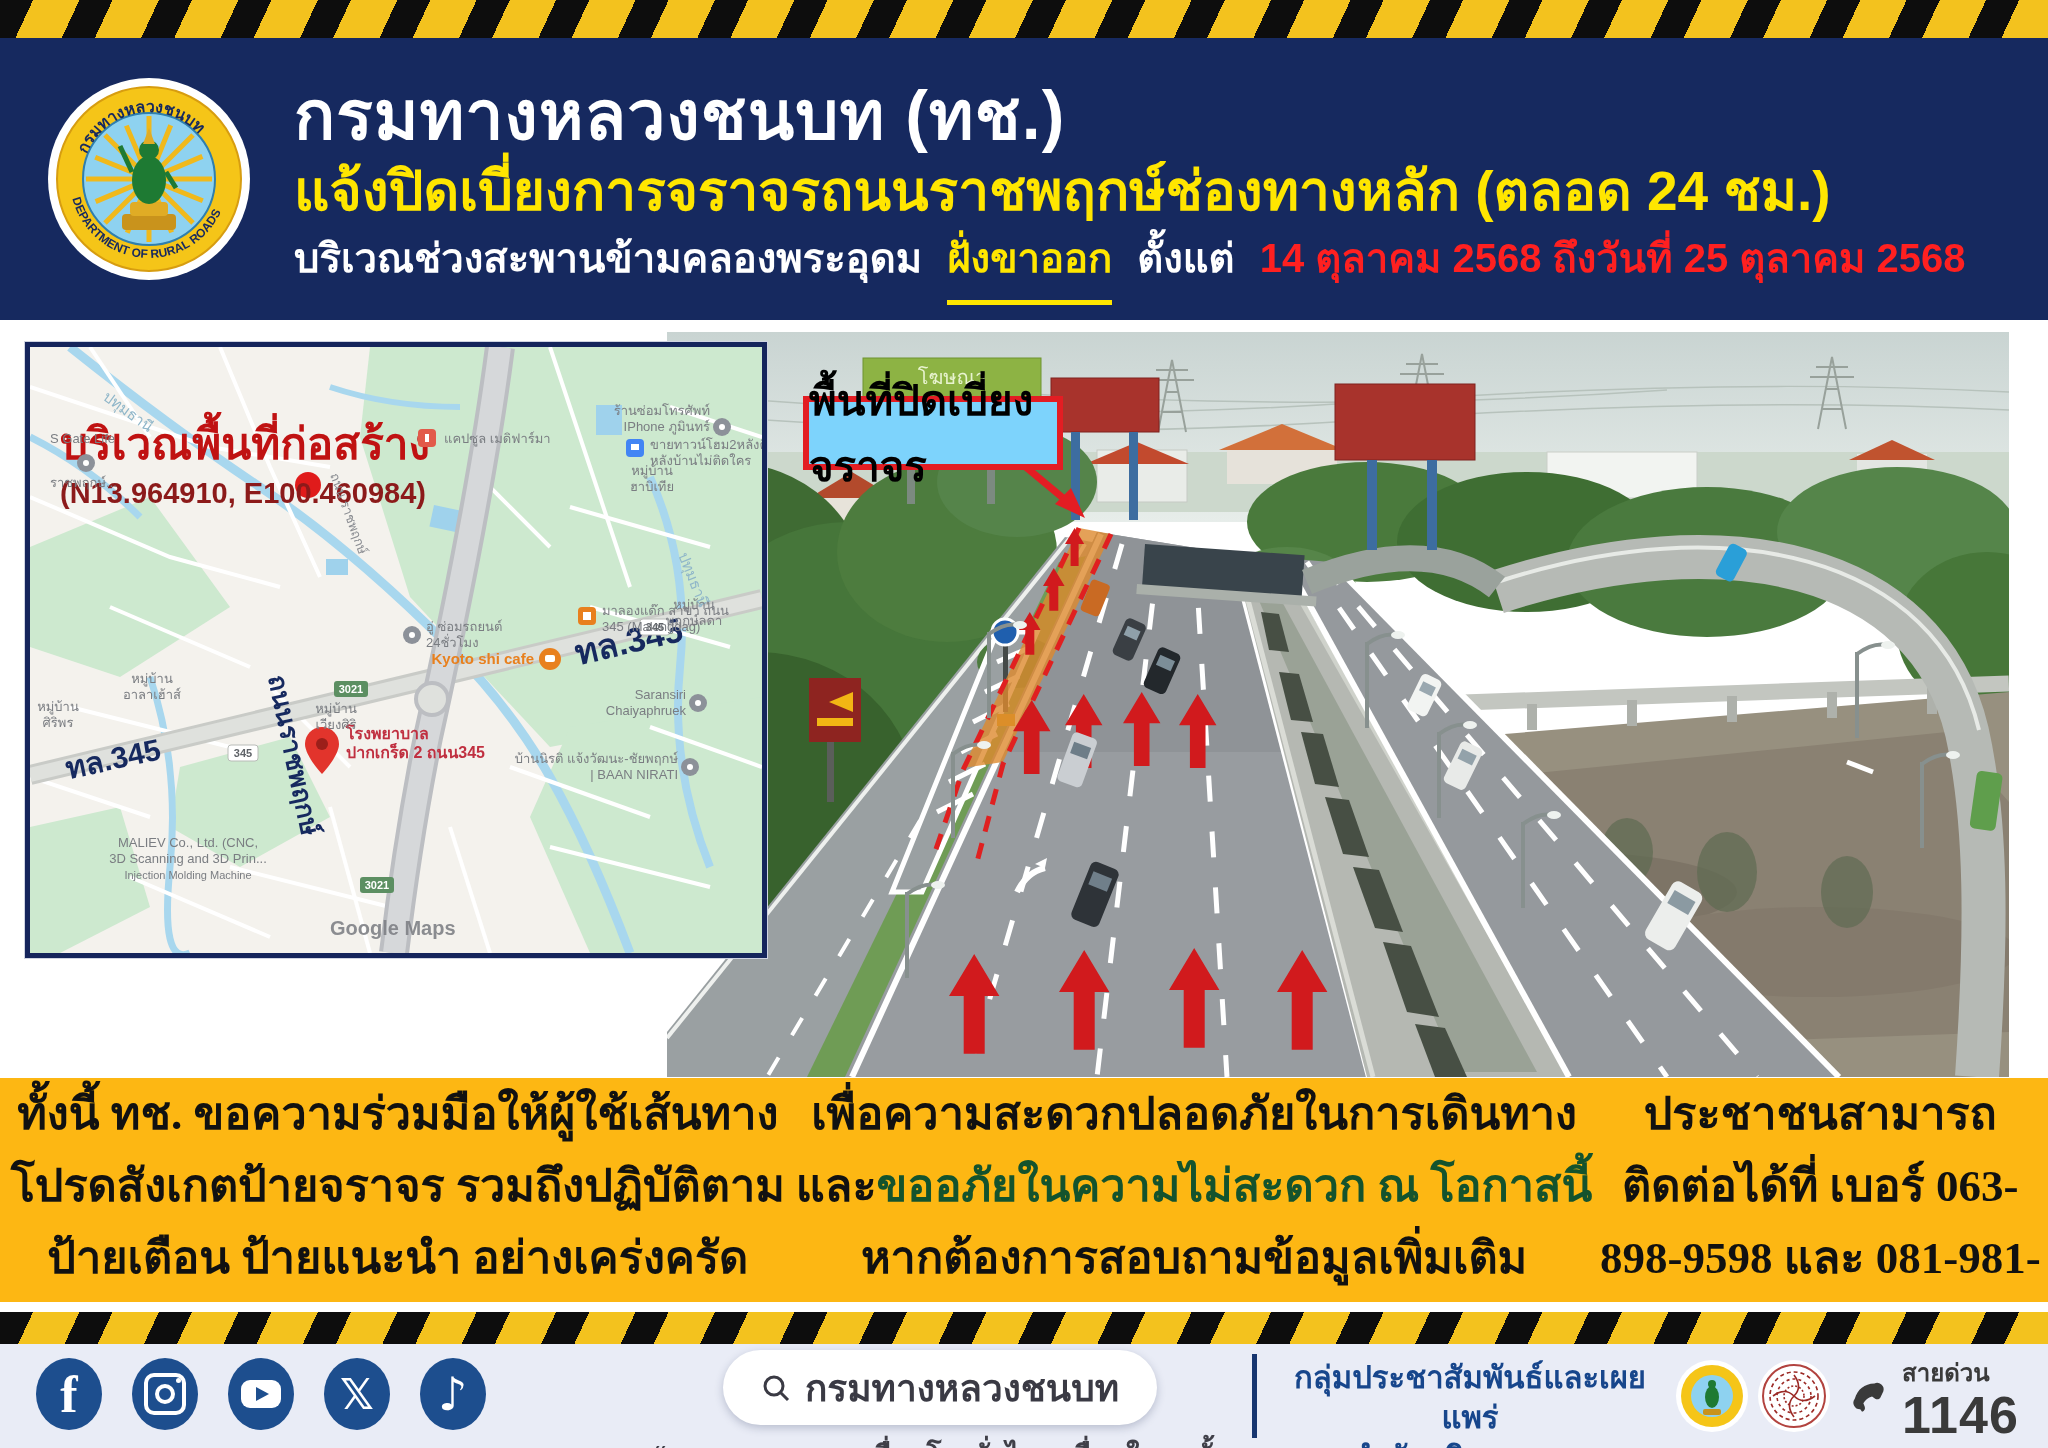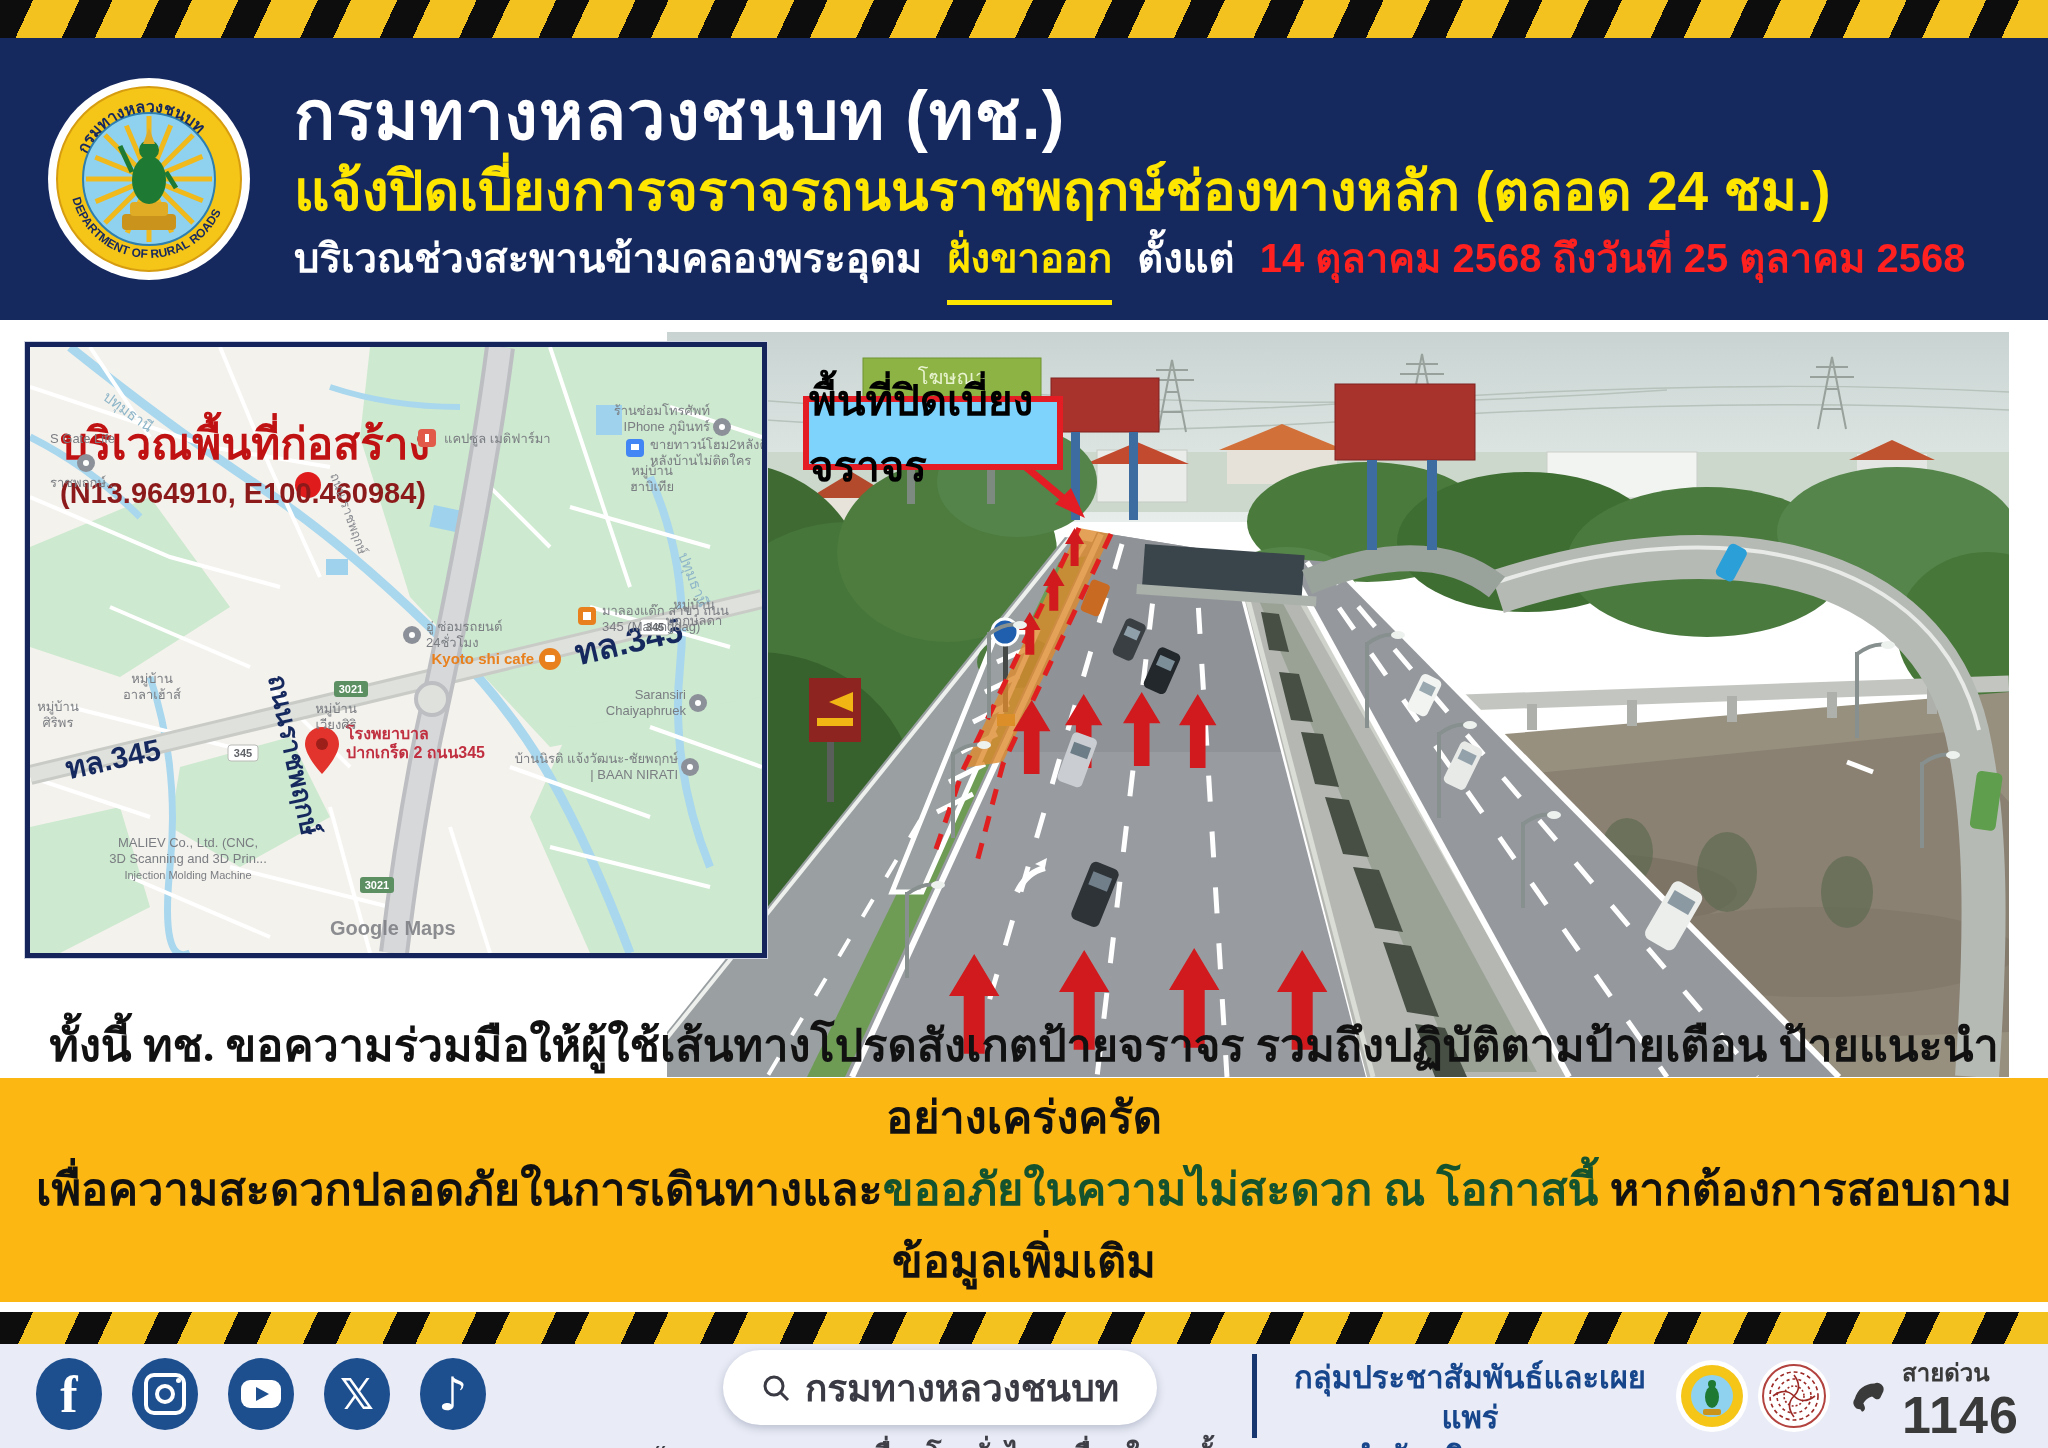--- a/index.html
+++ b/index.html
@@ -19,21 +19,21 @@
   .h3 .since{margin-right:14px;}
   .h3 .dates{color:#ff2020;}
   .content{position:absolute;top:320px;left:0;width:2048px;height:758px;background:#ffffff;}
   .photo-wrap{position:absolute;left:667px;top:12px;width:1342px;height:745px;}
   .map-wrap{position:absolute;left:25px;top:22px;width:732px;height:606px;border:5px solid #15255c;background:#f2f1ec;box-shadow:0 0 0 1px #cfd4e2;}
   .map-wrap svg{display:block;}
   .callout{position:absolute;left:803px;top:76px;width:248px;height:62px;background:#7dd3fc;border:6px solid #e31d23;
            display:flex;align-items:center;justify-content:center;color:#000;font-size:42px;font-weight:bold;z-index:5;}
   .notice{position:absolute;top:1078px;left:0;width:2048px;height:224px;background:#fdb713;
           font-family:"Liberation Serif","DejaVu Serif",serif;color:#111;font-weight:bold;
-          display:flex;flex-direction:column;justify-content:center;text-align:center;}
+          display:flex;flex-direction:row;justify-content:center;text-align:center;}
   .notice .nline{font-size:45px;line-height:72px;}
   .notice .red{color:#14532d;}
   .gapline{position:absolute;top:1302px;left:0;width:2048px;height:10px;background:#ffffff;}
   footer{position:absolute;top:1344px;left:0;width:2048px;height:104px;background:#e9ecf6;}
   .socials{position:absolute;left:36px;top:14px;display:flex;gap:30px;}
   .sc{width:66px;height:72px;border-radius:50%;background:#1d4e8e;color:#fff;display:flex;align-items:center;justify-content:center;}
   .sc.fb{font-family:"Liberation Serif",serif;font-size:52px;font-weight:bold;}
   .sc.x{font-size:42px;font-weight:bold;}
   .sc.tk{font-size:46px;font-weight:bold;font-family:"DejaVu Sans",sans-serif;}
   .ig-box{width:34px;height:34px;border:4px solid #fff;border-radius:10px;position:relative;}

